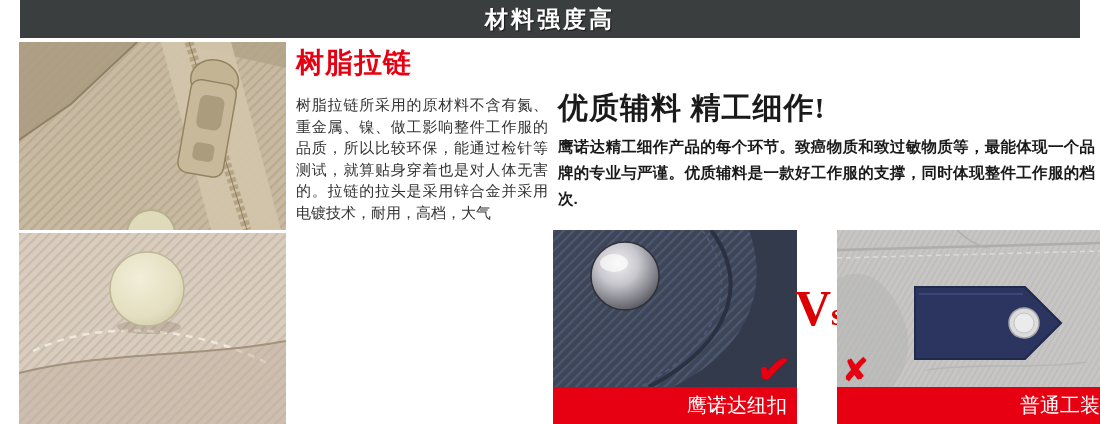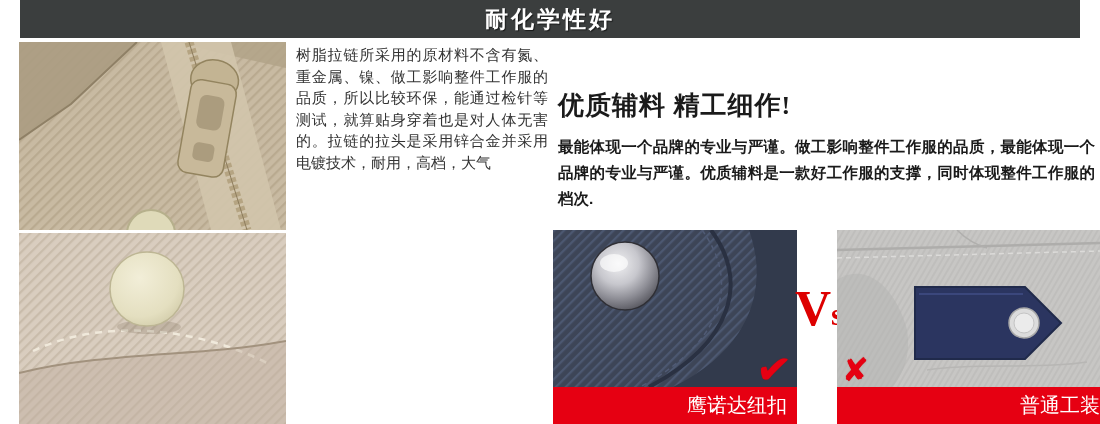--- a/index.html
+++ b/index.html
@@ -53,21 +53,21 @@
     line-height: 21.5px;
     color: #333333;
     text-align: justify;
   }
 
   
   .quality-heading {
     position: absolute;
     left: 558px; top: 88px;
     font-family: "Liberation Serif", "DejaVu Serif", serif;
-    font-size: 26px;
+    font-size: 30px;
     font-weight: bold;
     color: #1a1a1a;
     letter-spacing: 1px;
   }
   .quality-body {
     position: absolute;
     left: 558px; top: 134px;
     width: 537px;
     font-size: 15.5px;
     font-weight: 600;
@@ -116,21 +116,21 @@
     line-height: 52px;
   }
   .vs-label::first-letter { font-size: 50px; }
 </style>
 </head>
 <body>
 
 <div class="page">
 
   <div class="banner">
-    <span class="banner-title">耐化学性好</span>
+    <span class="banner-title">材料强度高</span>
   </div>
 
   <div class="photo photo-zipper">
     <svg width="267" height="188" viewBox="0 0 267 188">
       <defs>
         <pattern id="khaki1" width="7" height="7" patternUnits="userSpaceOnUse" patternTransform="rotate(45)">
           <rect width="7" height="7" fill="#c8baa2"></rect>
           <line x1="1" y1="0" x2="1" y2="7" stroke="#b9aa90" stroke-width="2.5"></line>
         </pattern>
       </defs>
@@ -167,26 +167,27 @@
       <rect width="267" height="191" fill="url(#khaki2)"></rect>
       <path d="M14,118 C80,86 175,92 252,132" stroke="#f0e9db" stroke-width="2.5" stroke-dasharray="7,6" fill="none"></path>
       <path d="M0,140 C90,118 180,124 267,108 L267,191 L0,191 Z" fill="#bfae9d" opacity="0.45"></path>
       <path d="M0,140 C90,118 180,124 267,108" stroke="#a2927e" stroke-width="2" fill="none"></path>
       <ellipse cx="130" cy="94" rx="32" ry="7" fill="rgba(90,70,50,0.18)"></ellipse>
       <circle cx="128" cy="56" r="37" fill="url(#creamBtn)" stroke="#bdb694" stroke-width="1.5"></circle>
     </svg>
   </div>
 
   <div class="feature feature-1">
+    <div class="feature-heading">树脂拉链</div>
     <div class="feature-body">树脂拉链所采用的原材料不含有氮、重金属、镍、做工影响整件工作服的品质，所以比较环保，能通过检针等测试，就算贴身穿着也是对人体无害的。拉链的拉头是采用锌合金并采用电镀技术，耐用，高档，大气</div>
   </div>
 
 
   <div class="quality-heading">优质辅料 精工细作!</div>
-  <div class="quality-body">最能体现一个品牌的专业与严谨。做工影响整件工作服的品质，最能体现一个品牌的专业与严谨。优质辅料是一款好工作服的支撑，同时体现整件工作服的档次.</div>
+  <div class="quality-body">鹰诺达精工细作产品的每个环节。致癌物质和致过敏物质等，最能体现一个品牌的专业与严谨。优质辅料是一款好工作服的支撑，同时体现整件工作服的档次.</div>
 
   <div class="compare-card compare-good">
     <svg width="244" height="157" viewBox="0 0 244 157">
       <defs>
         <pattern id="navyTw" width="7" height="7" patternUnits="userSpaceOnUse" patternTransform="rotate(45)">
           <rect width="7" height="7" fill="#3d4557"></rect>
           <line x1="1" y1="0" x2="1" y2="7" stroke="#4c5871" stroke-width="2.5"></line>
         </pattern>
         <radialGradient id="metalBtn" cx="40%" cy="32%" r="80%">
           <stop offset="0%" stop-color="#f0f0f2"></stop>

